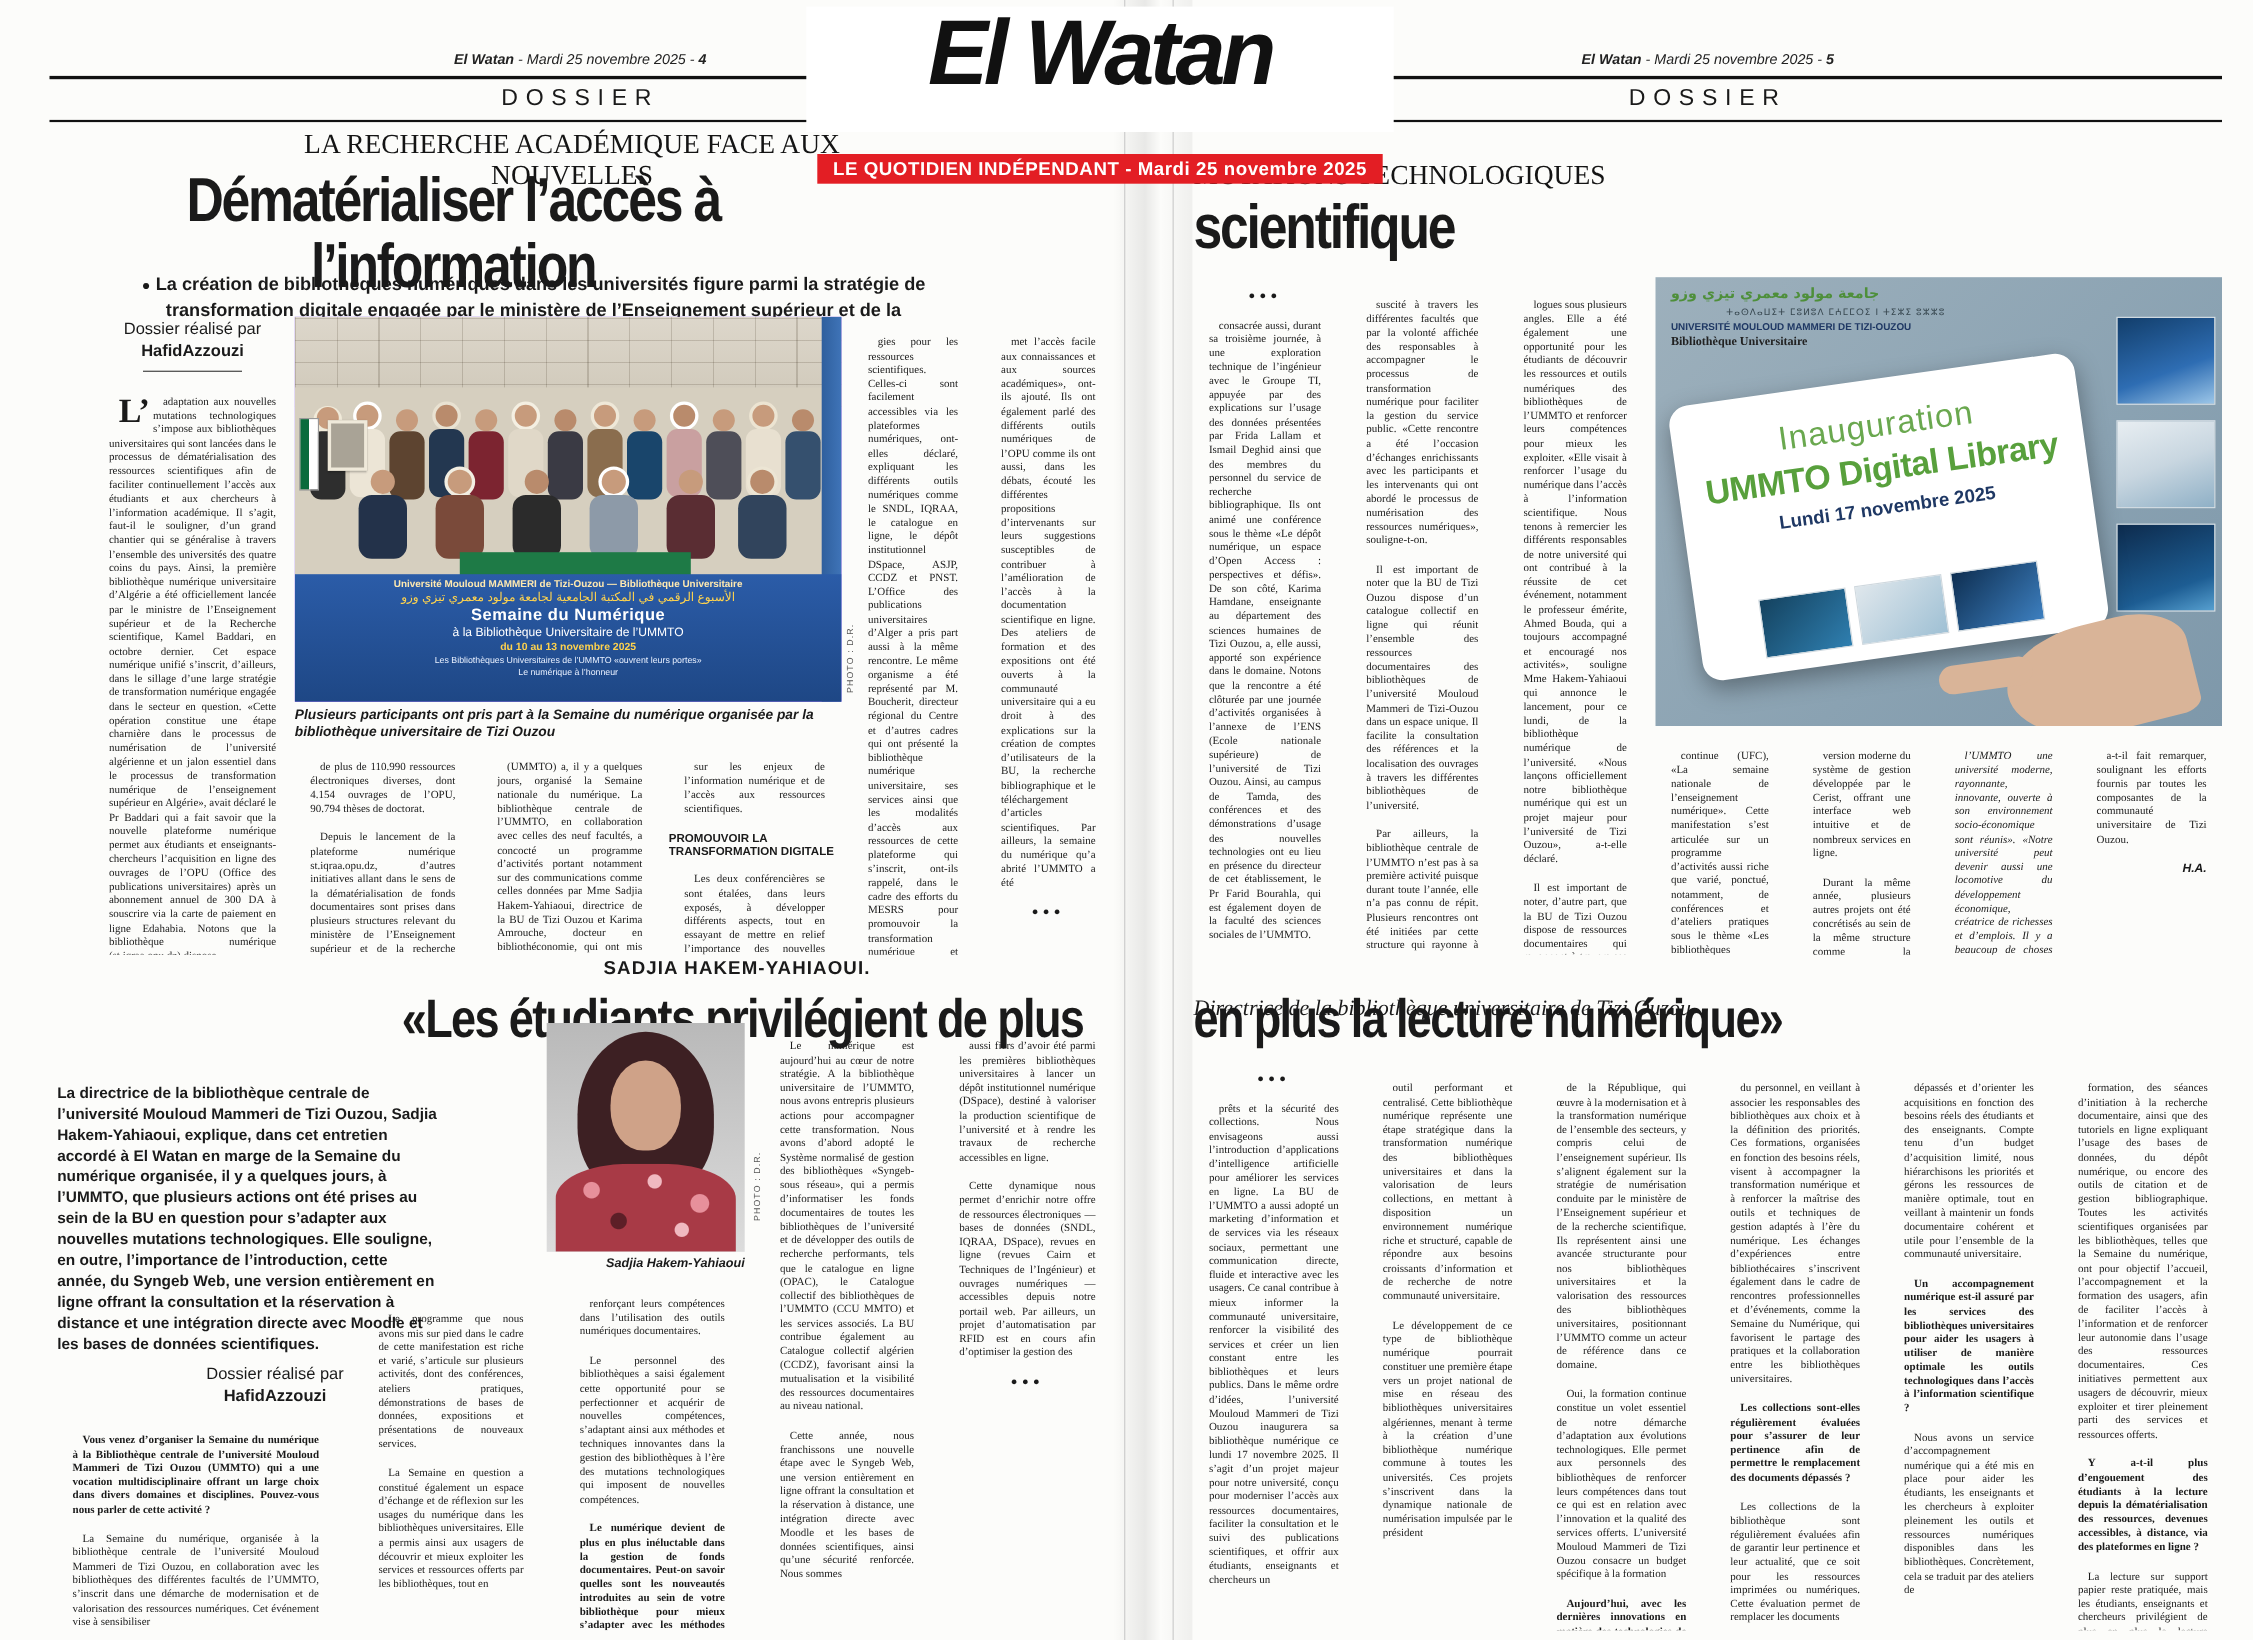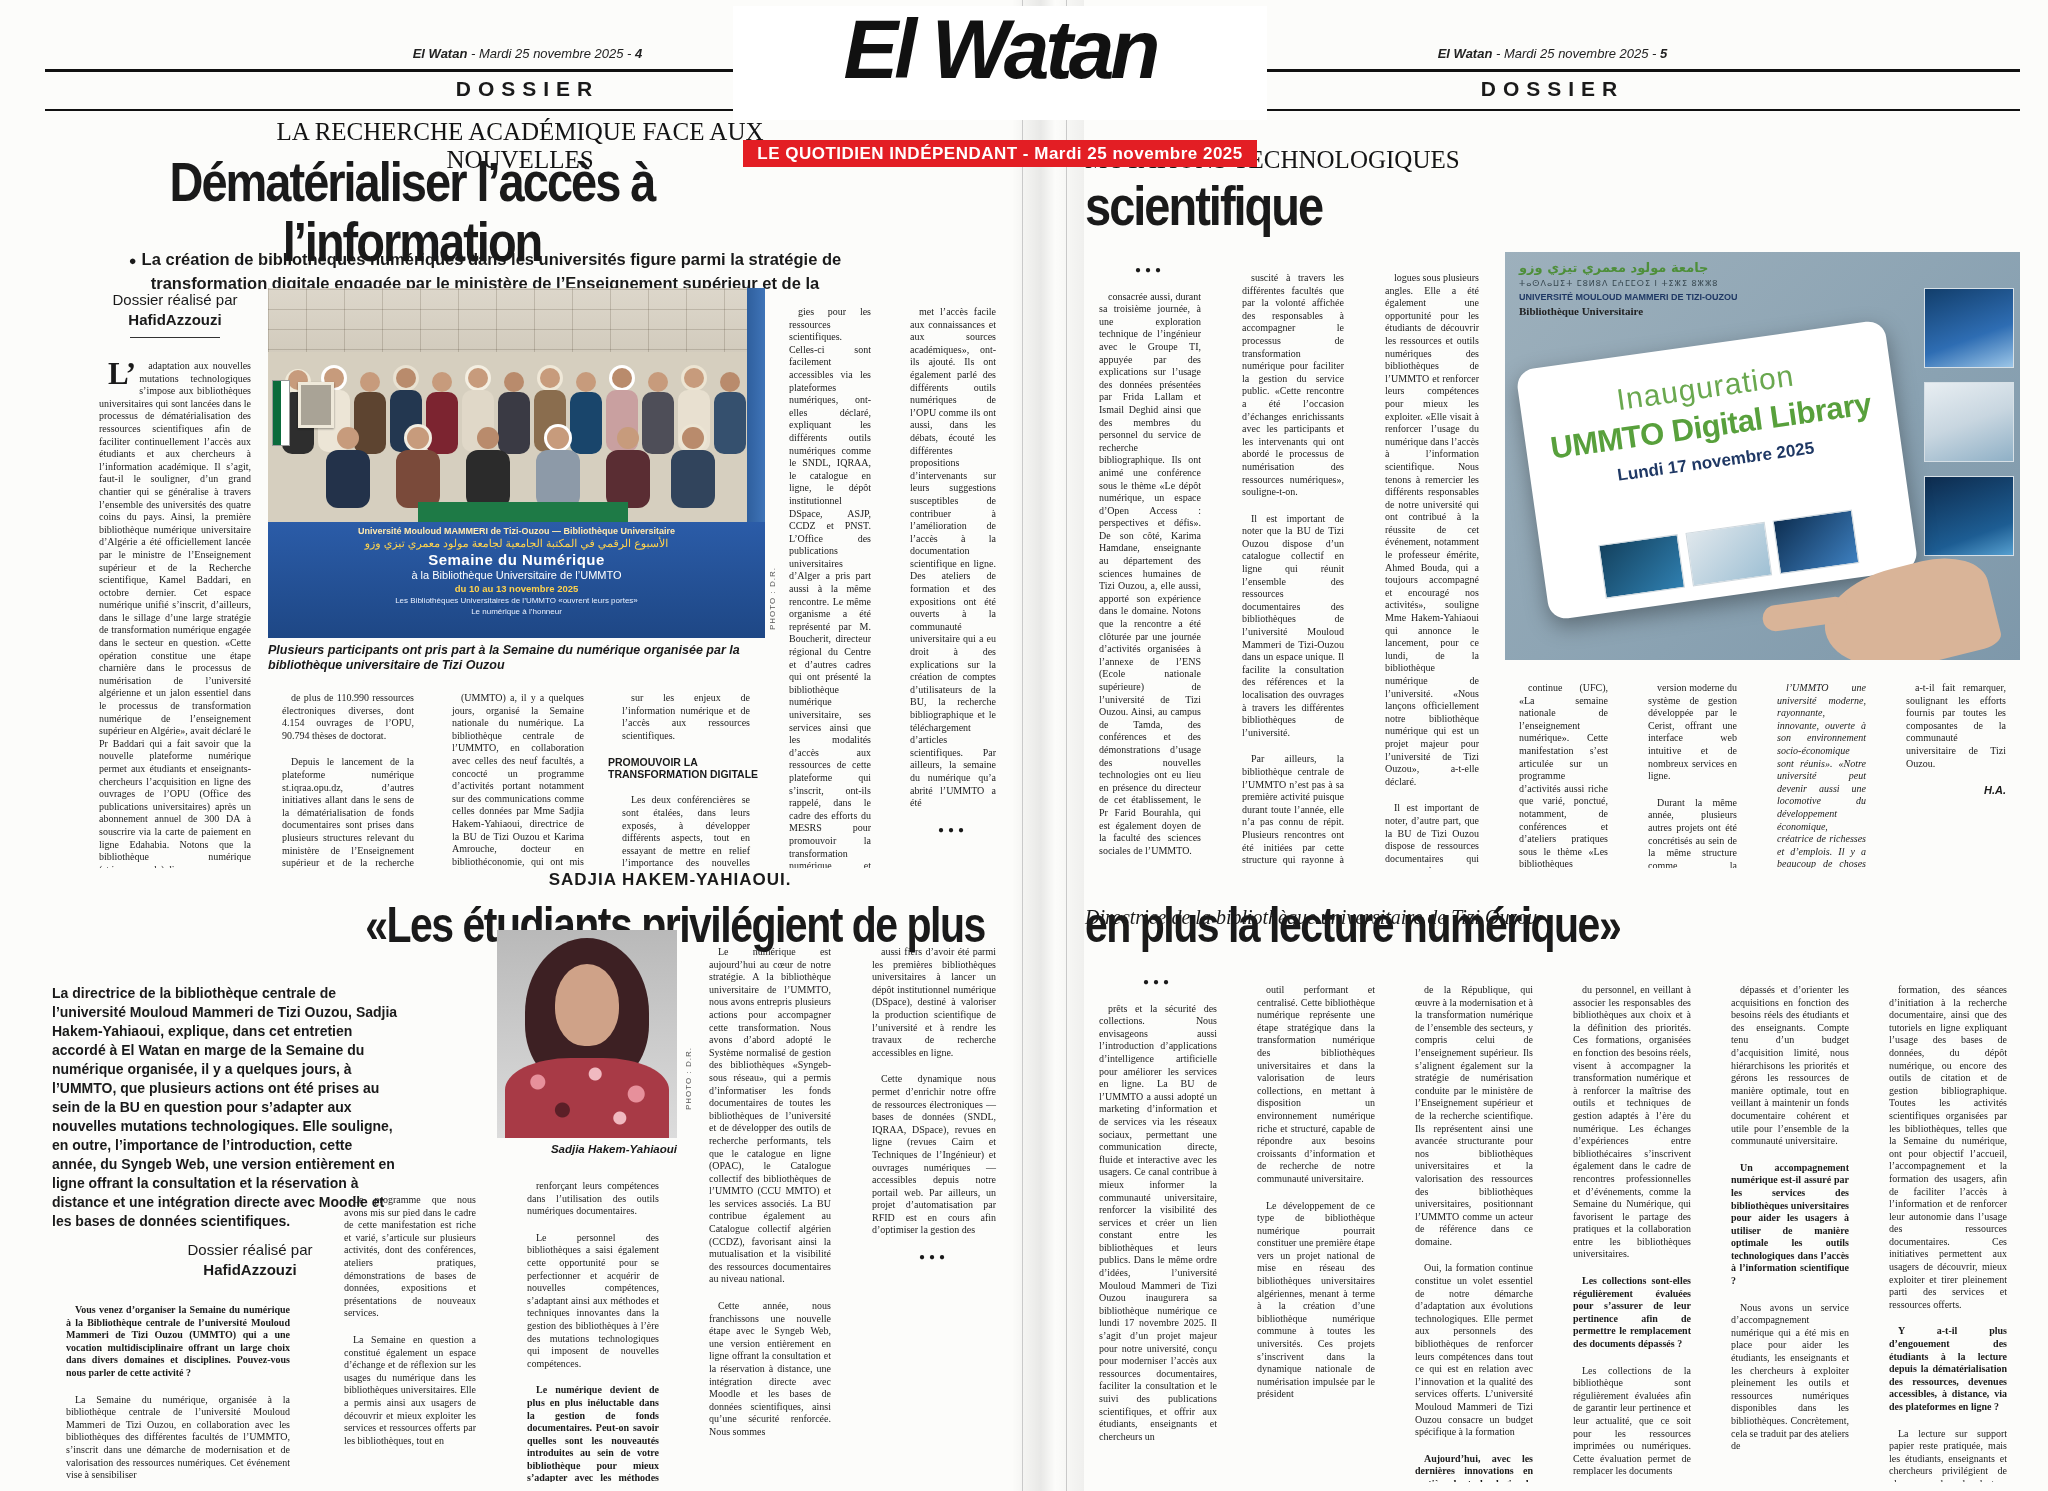--- a/index.html
+++ b/index.html
@@ -12,21 +12,21 @@
   .folio{font-family:"Liberation Sans",sans-serif;font-style:italic;font-size:13px;text-align:center;color:#222;}
   .folio .fb{font-weight:bold;}
   .folio .fp{font-weight:bold;}
   .folio-l{left:45px;top:46px;width:965px;}
   .folio-r{left:1085px;top:46px;width:935px;}
   .rule{background:#111;}
   .r1l{left:45px;top:69px;width:965px;height:3px;}
   .r2l{left:45px;top:109px;width:965px;height:2px;}
   .r1r{left:1085px;top:69px;width:935px;height:3px;}
   .r2r{left:1085px;top:109px;width:935px;height:2px;}
-  .section{font-family:"Liberation Sans",sans-serif;font-weight:bold;font-size:21px;letter-spacing:7px;text-align:center;}
+  .section{font-family:"Liberation Sans",sans-serif;font-weight:normal;font-size:21px;letter-spacing:7px;text-align:center;}
   .sec-l{left:45px;top:77px;width:965px;}
   .sec-r{left:1085px;top:77px;width:935px;}
   
   .masthead{left:733px;top:6px;width:534px;height:114px;background:#fff;z-index:6;text-align:center;}
   .mh-title{font-family:"Liberation Sans",sans-serif;font-weight:bold;font-style:italic;font-size:82px;letter-spacing:-4px;line-height:86px;color:#111;transform:scaleY(1.02);}
   .mh-banner{position:absolute;left:10px;right:10px;top:86px;height:27px;background:#e31e24;color:#fff;font-family:"Liberation Sans",sans-serif;font-weight:bold;font-size:17px;line-height:27px;letter-spacing:.5px;margin-top:48px;}
   
   .kicker{font-family:"Liberation Serif",serif;font-size:25px;color:#141414;}
   .k-l{left:250px;top:118px;width:540px;text-align:center;}
   .k-r{left:1085px;top:146px;width:560px;text-align:left;}
@@ -85,21 +85,21 @@
   .ph1-banner .p.bl-date{font-size:9.5px;font-weight:bold;color:#ffd34d;line-height:13px;}
   .ph1-banner .p.bl-small{font-size:8px;line-height:11px;color:#e8f0ff;}
   .caption{font-family:"Liberation Sans",sans-serif;font-weight:bold;font-style:italic;font-size:12.5px;line-height:15px;}
   .cap1{left:268px;top:643px;width:500px;text-align:left;}
   .vcredit{font-family:"Liberation Sans",sans-serif;font-size:8px;color:#555;letter-spacing:1px;writing-mode:vertical-rl;transform:rotate(180deg);}
   .cr1{left:768px;top:470px;height:160px;}
   .cr2{left:684px;top:960px;height:150px;}
   
   .photo2{left:1505px;top:252px;width:515px;height:408px;background:linear-gradient(135deg,#9db0bc,#8aa2b2 60%,#7e98aa);overflow:hidden;}
   .ph2-ar{position:absolute;left:14px;top:8px;width:300px;font-family:"DejaVu Sans",sans-serif;font-weight:bold;font-size:13px;color:#4e8f3a;}
-  .ph2-tif{position:absolute;left:14px;top:27px;width:300px;font-family:"DejaVu Sans",sans-serif;font-size:8px;color:#37474f;letter-spacing:1px;}
+  .ph2-tif{position:absolute;left:14px;top:27px;width:300px;font-family:"DejaVu Sans",sans-serif;font-size:8px;color:#37474f;letter-spacing:1px;text-align:center;}
   .ph2-univ{position:absolute;left:14px;top:40px;width:320px;font-family:"Liberation Sans",sans-serif;font-weight:bold;font-size:9px;color:#1f3864;text-transform:uppercase;}
   .ph2-lib{position:absolute;left:14px;top:53px;width:300px;font-family:"Liberation Serif",serif;font-weight:bold;font-size:11px;color:#222;}
   .ph2-shots{position:absolute;right:8px;top:36px;width:88px;}
   .ph2-shots div{width:88px;height:78px;margin-bottom:14px;border:1px solid #d7e0e6;}
   .sh1{background:linear-gradient(160deg,#123e6b,#2e6db3 60%,#9cc6e8);}
   .sh2{background:linear-gradient(160deg,#e8eef2,#c8d6e0 50%,#8fb0c6);}
   .sh3{background:linear-gradient(160deg,#0d2b4d,#1d5d93 70%,#57a0d0);}
   .ph2-tablet{position:absolute;left:26px;top:92px;width:372px;height:252px;background:#fff;border-radius:18px;transform:rotate(-8deg);box-shadow:0 8px 22px rgba(0,0,0,.35);text-align:center;padding-top:26px;box-sizing:border-box;}
   .t-line1{font-family:"Liberation Sans",sans-serif;font-size:30px;color:#6aa84f;letter-spacing:1px;}
   .t-line2{font-family:"Liberation Sans",sans-serif;font-weight:bold;font-size:31px;color:#58a03c;margin-top:4px;letter-spacing:-.5px;}

